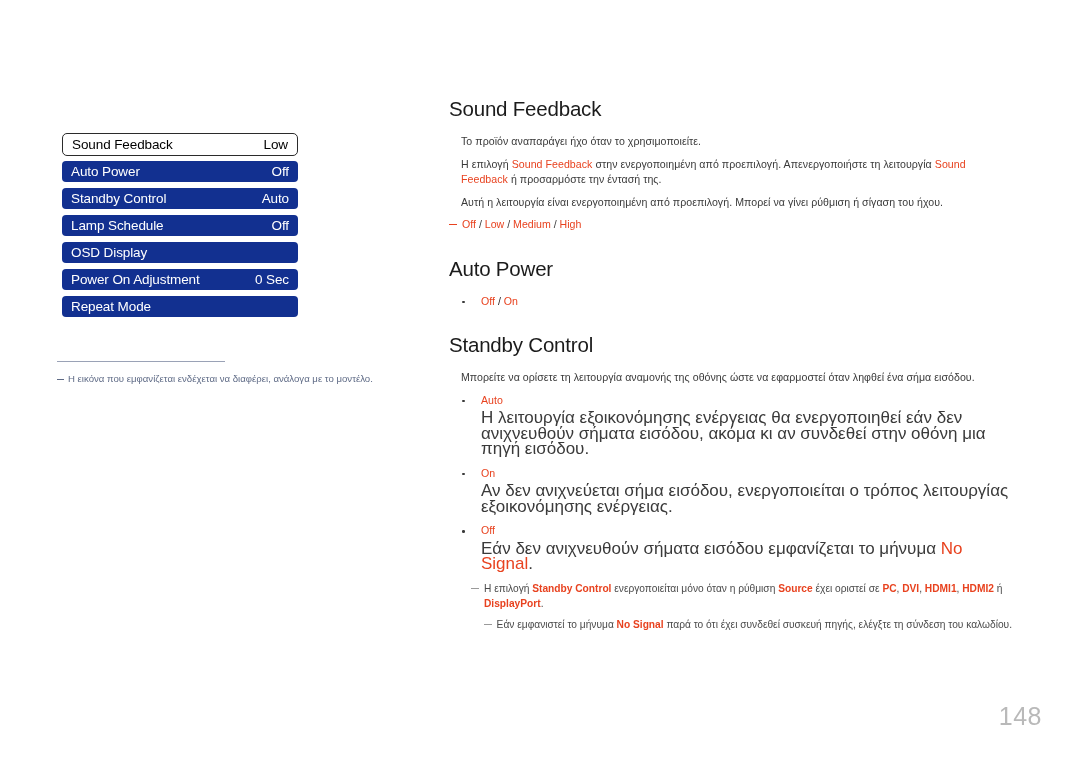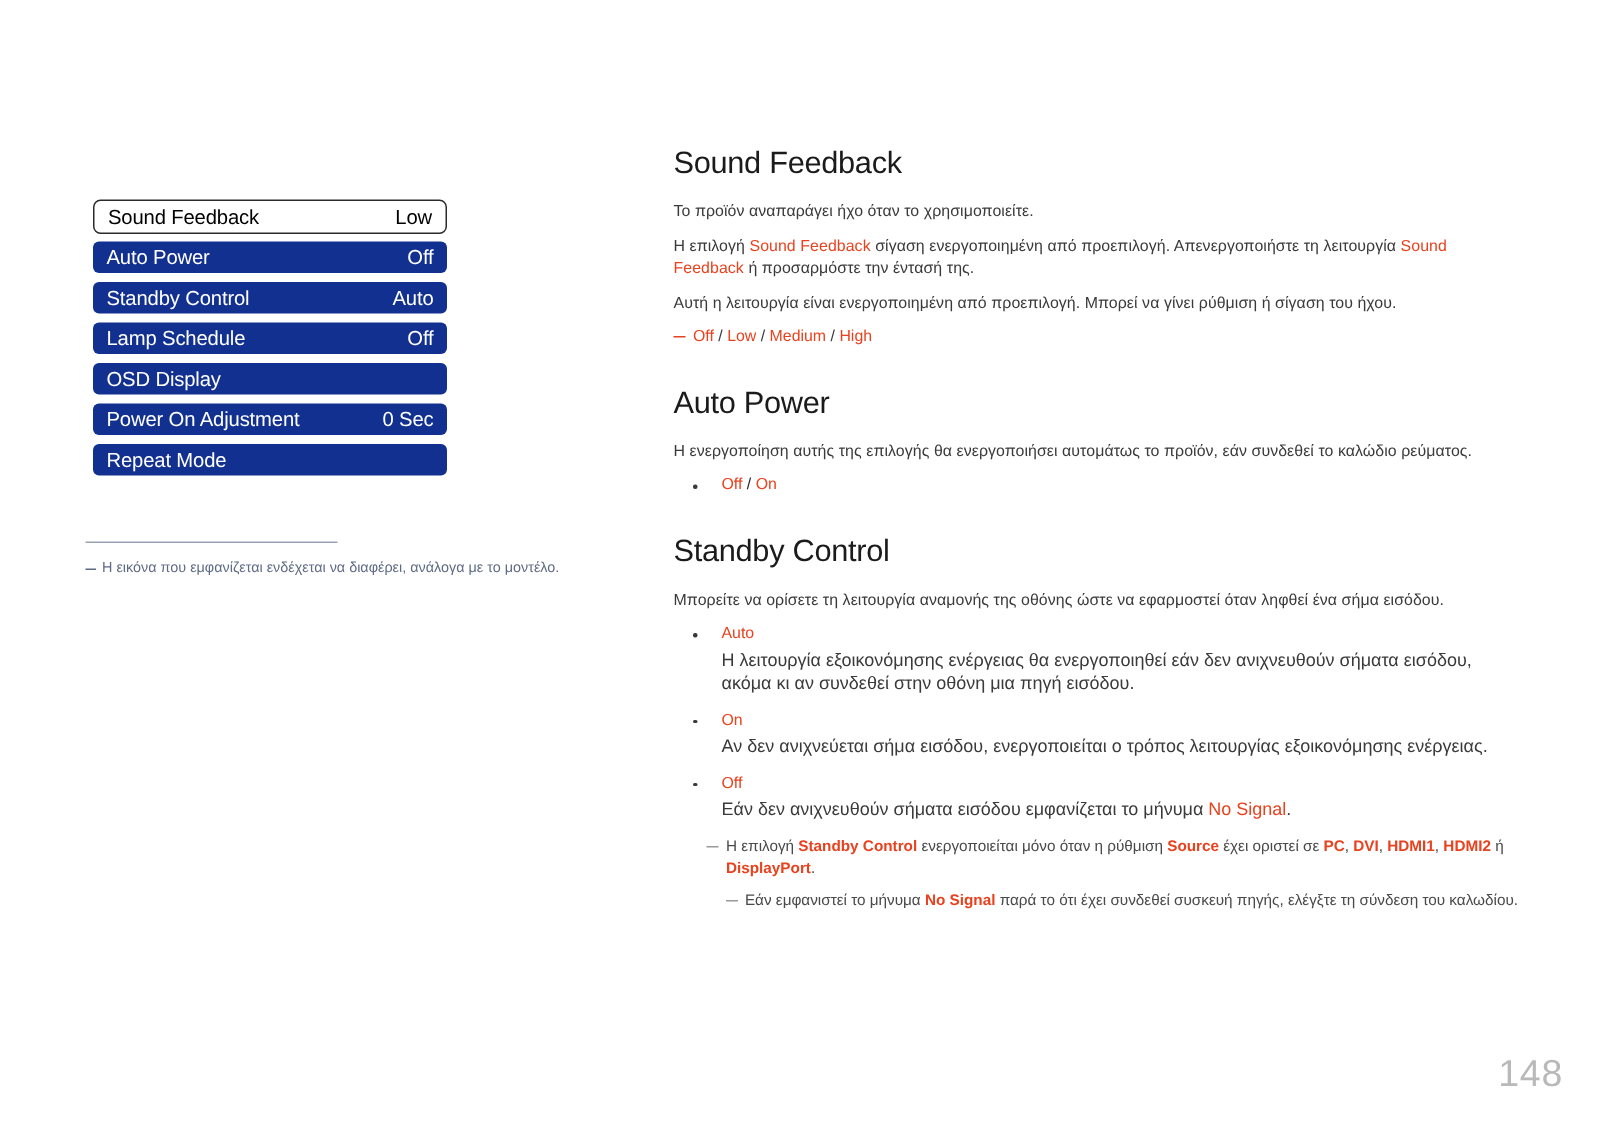--- a/index.html
+++ b/index.html
@@ -115,21 +115,21 @@
     line-height: 24px;
   }
   h2.section-title.spaced {
     margin-top: 24px;
   }
 
   p.body {
     font-size: 10.6px;
     line-height: 15.5px;
     color: #3a3a3a;
-    margin: 0 0 7px 0;
+    margin: 0 0 7px 12px;
     letter-spacing: 0.05px;
   }
 
   .hl { color: #e8421f; }
   .hl-b { color: #e8421f; font-weight: bold; }
 
   
   .dash-item {
     display: flex;
     align-items: flex-start;
@@ -164,21 +164,21 @@
     width: 2.6px;
     height: 2.6px;
     background: #3a3a3a;
     border-radius: 50%;
   }
   .bullet-label {
     color: #e8421f;
   }
   .sub-para {
     padding-left: 32px;
-    font-size: 12px;
+    font-size: 17px;
     line-height: 15.5px;
     color: #3a3a3a;
     margin: 0 0 2px 0;
   }
   .bullet-block { margin-bottom: 9px; }
 
   
   .note-block {
     padding-left: 22px;
     margin-top: 6px;
@@ -266,32 +266,31 @@
       <span>Η εικόνα που εμφανίζεται ενδέχεται να διαφέρει, ανάλογα με το μοντέλο.</span>
     </div>
   </div>
 
   <div class="right-col">
 
     <h2 class="section-title">Sound Feedback</h2>
 
     <p class="body">Το προϊόν αναπαράγει ήχο όταν το χρησιμοποιείτε.</p>
 
-    <p class="body"><span>Η επιλογή </span><span class="hl">Sound Feedback</span><span> σίγαση ενεργοποιημένη από προεπιλογή. Απενεργοποιήστε τη λειτουργία </span><span class="hl">Sound Feedback</span><span> ή προσαρμόστε την έντασή της.</span></p>
+    <p class="body"><span>Η επιλογή </span><span class="hl">Sound Feedback</span><span> στην ενεργοποιημένη από προεπιλογή. Απενεργοποιήστε τη λειτουργία </span><span class="hl">Sound Feedback</span><span> ή προσαρμόστε την έντασή της.</span></p>
 
     <p class="body">Αυτή η λειτουργία είναι ενεργοποιημένη από προεπιλογή. Μπορεί να γίνει ρύθμιση ή σίγαση του ήχου.</p>
 
     <div class="dash-item">
       <span class="dashmark"></span>
       <span><span class="hl">Off</span><span> / </span><span class="hl">Low</span><span> / </span><span class="hl">Medium</span><span> / </span><span class="hl">High</span></span>
     </div>
 
     <h2 class="section-title spaced">Auto Power</h2>
 
-    <p class="body">Η ενεργοποίηση αυτής της επιλογής θα ενεργοποιήσει αυτομάτως το προϊόν, εάν συνδεθεί το καλώδιο ρεύματος.</p>
 
     <div class="bullet-item"><span class="hl">Off</span><span> / </span><span class="hl">On</span></div>
 
     <h2 class="section-title spaced">Standby Control</h2>
 
     <p class="body">Μπορείτε να ορίσετε τη λειτουργία αναμονής της οθόνης ώστε να εφαρμοστεί όταν ληφθεί ένα σήμα εισόδου.</p>
 
     <div class="bullet-block">
       <div class="bullet-item"><span class="bullet-label">Auto</span></div>
       <p class="sub-para">Η λειτουργία εξοικονόμησης ενέργειας θα ενεργοποιηθεί εάν δεν ανιχνευθούν σήματα εισόδου, ακόμα κι αν συνδεθεί στην οθόνη μια πηγή εισόδου.</p>

